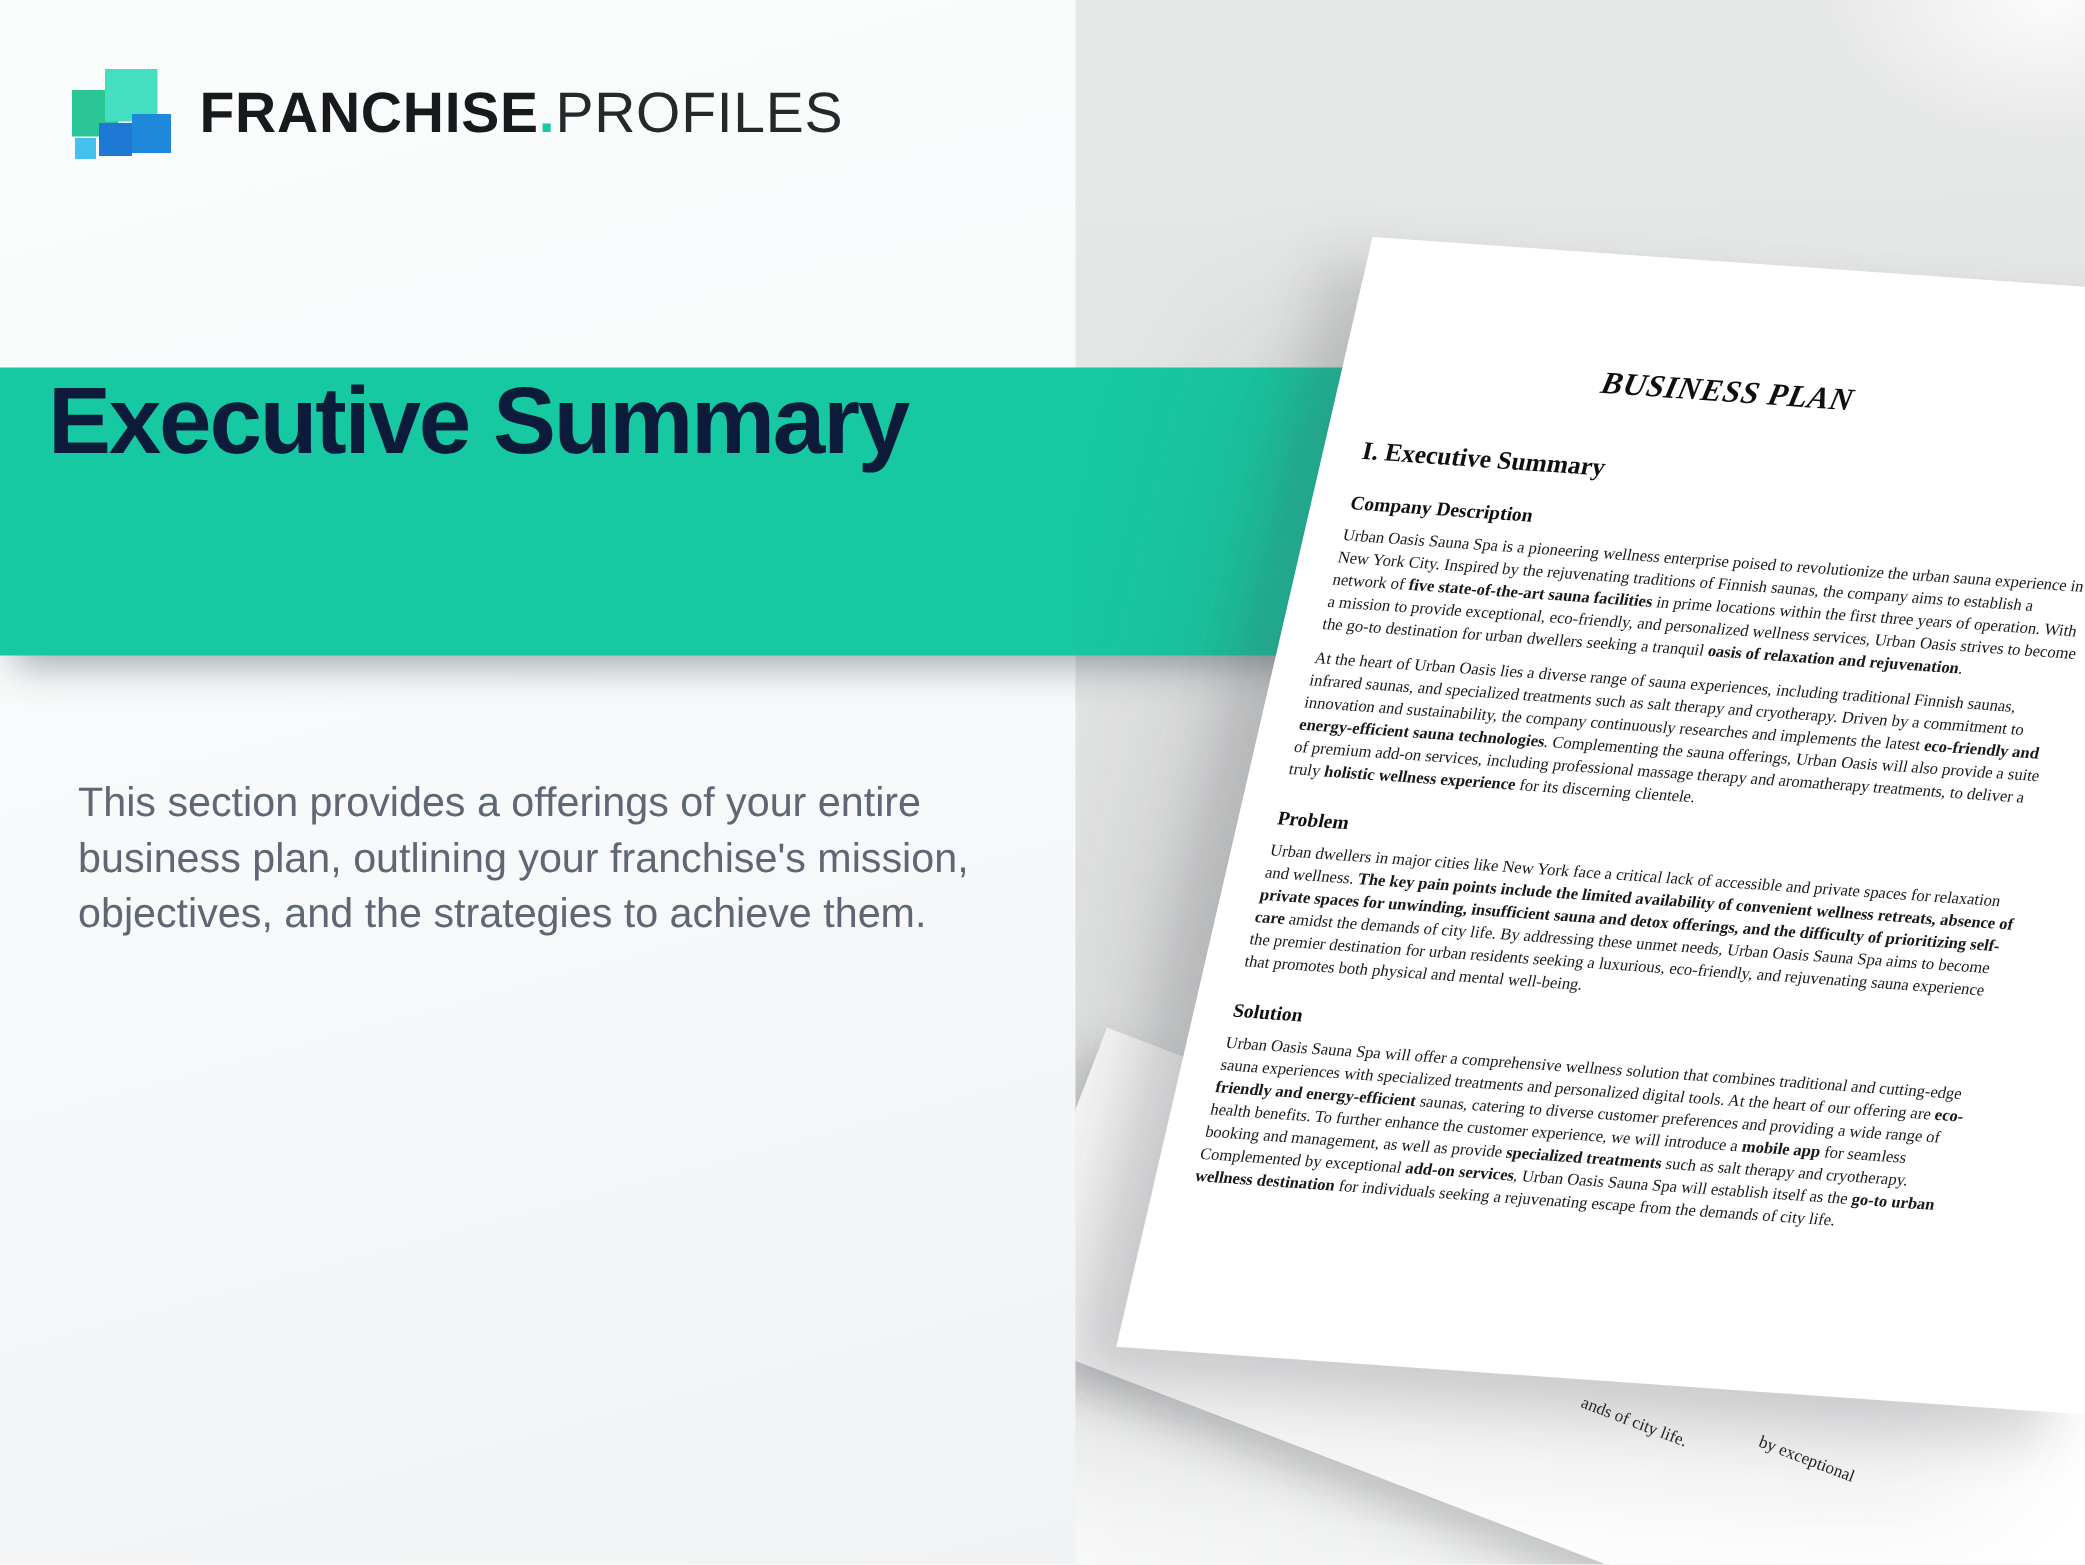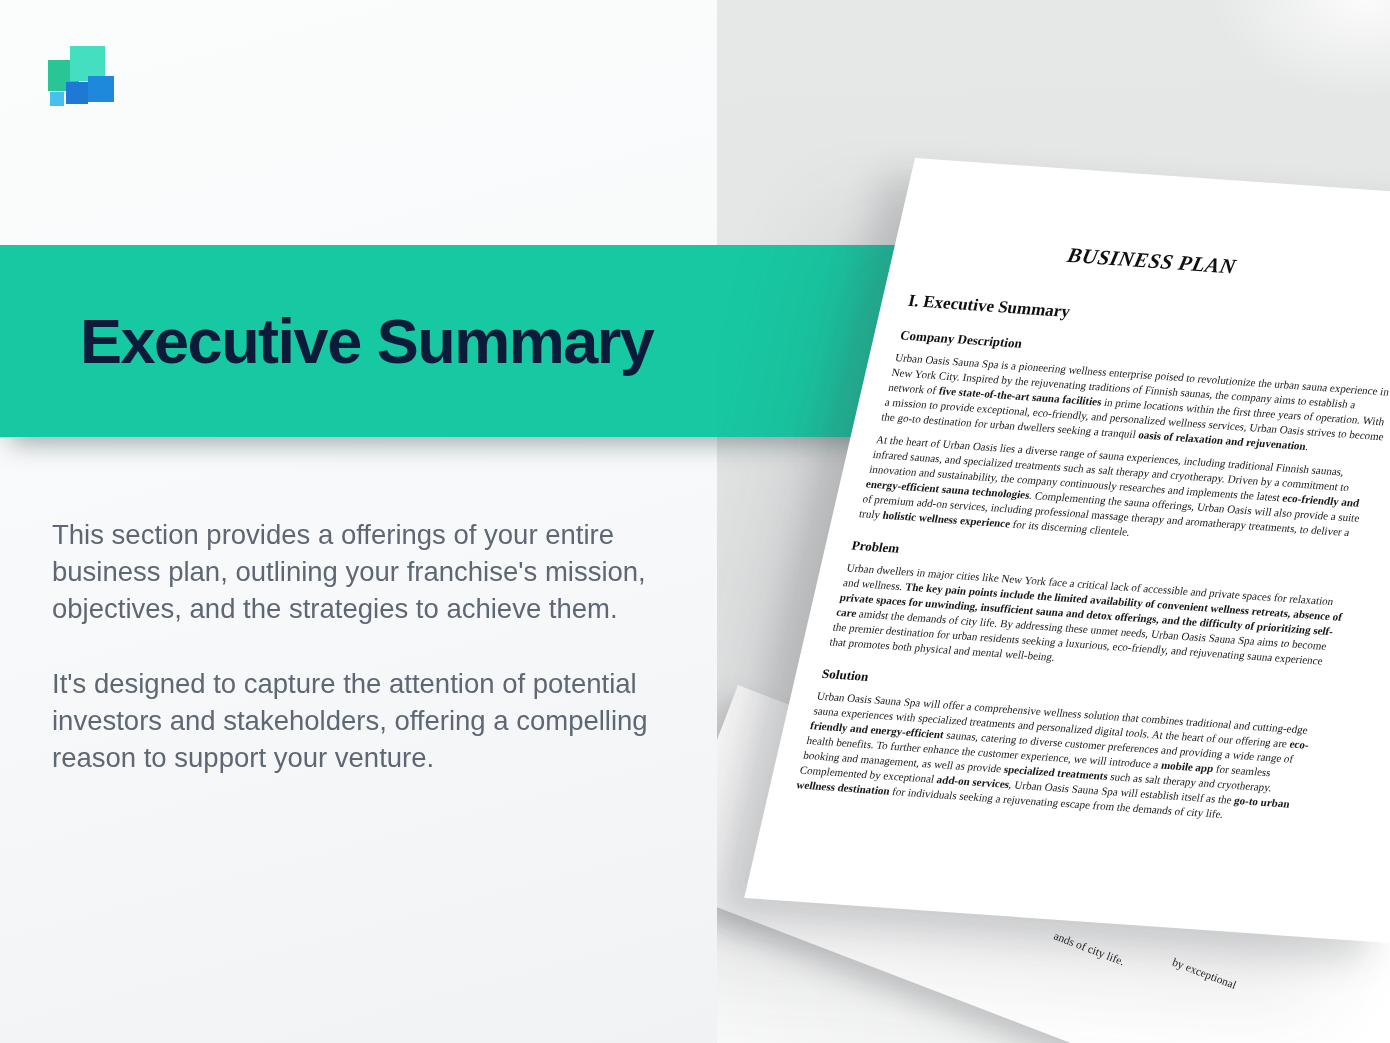--- a/index.html
+++ b/index.html
@@ -30,21 +30,21 @@
   }
   .photo-panel::after{
     content:"";position:absolute;left:0;bottom:0;width:420px;height:260px;
     background:linear-gradient(55deg,rgba(255,255,255,.55),rgba(255,255,255,0) 60%);
   }
   
   .banner{
     position:absolute;left:0;top:245px;width:942px;height:192px;z-index:2;
     background:var(--teal);
     box-shadow:0 16px 24px -10px rgba(45,70,75,.45);
-    display:flex;align-items:center;padding-left:80px;box-sizing:border-box;
+    display:flex;align-items:flex-start;padding-left:32px;box-sizing:border-box;
   }
   .banner h1{
     margin:0;font-size:63px;font-weight:bold;letter-spacing:-1.5px;
     color:var(--heading-navy);
   }
   
   .logo{position:absolute;left:46px;top:44px;display:flex;align-items:center;gap:15px;z-index:4;}
   .logo-icon{position:relative;width:72px;height:64px;}
   .logo-icon span{position:absolute;display:block;}
   .sq-green{left:2px;top:16px;width:31px;height:31px;background:var(--sq-green);}
@@ -100,25 +100,25 @@
 </div>
 
 <header class="logo">
   <div class="logo-icon">
     <span class="sq-green"></span>
     <span class="sq-mint"></span>
     <span class="sq-deep"></span>
     <span class="sq-blue"></span>
     <span class="sq-sky"></span>
   </div>
+  <div class="logo-text"><span class="b">FRANCHISE</span><span class="dot">.</span><span class="l">PROFILES</span></div>
 </header>
 
 <section class="intro">
   <p>This section provides a offerings of your entire business plan, outlining your franchise's mission, objectives, and the strategies to achieve them.</p>
-  <p>It's designed to capture the attention of potential investors and stakeholders, offering a compelling reason to support your venture.</p>
 </section>
 
 <div class="sheets">
   <div class="under-sheet">
     <div class="frags">
         <span>as</span>
         <span>an wellness</span>
         <span>by exceptional</span>
         <span>ands of city life.</span>
       </div>

